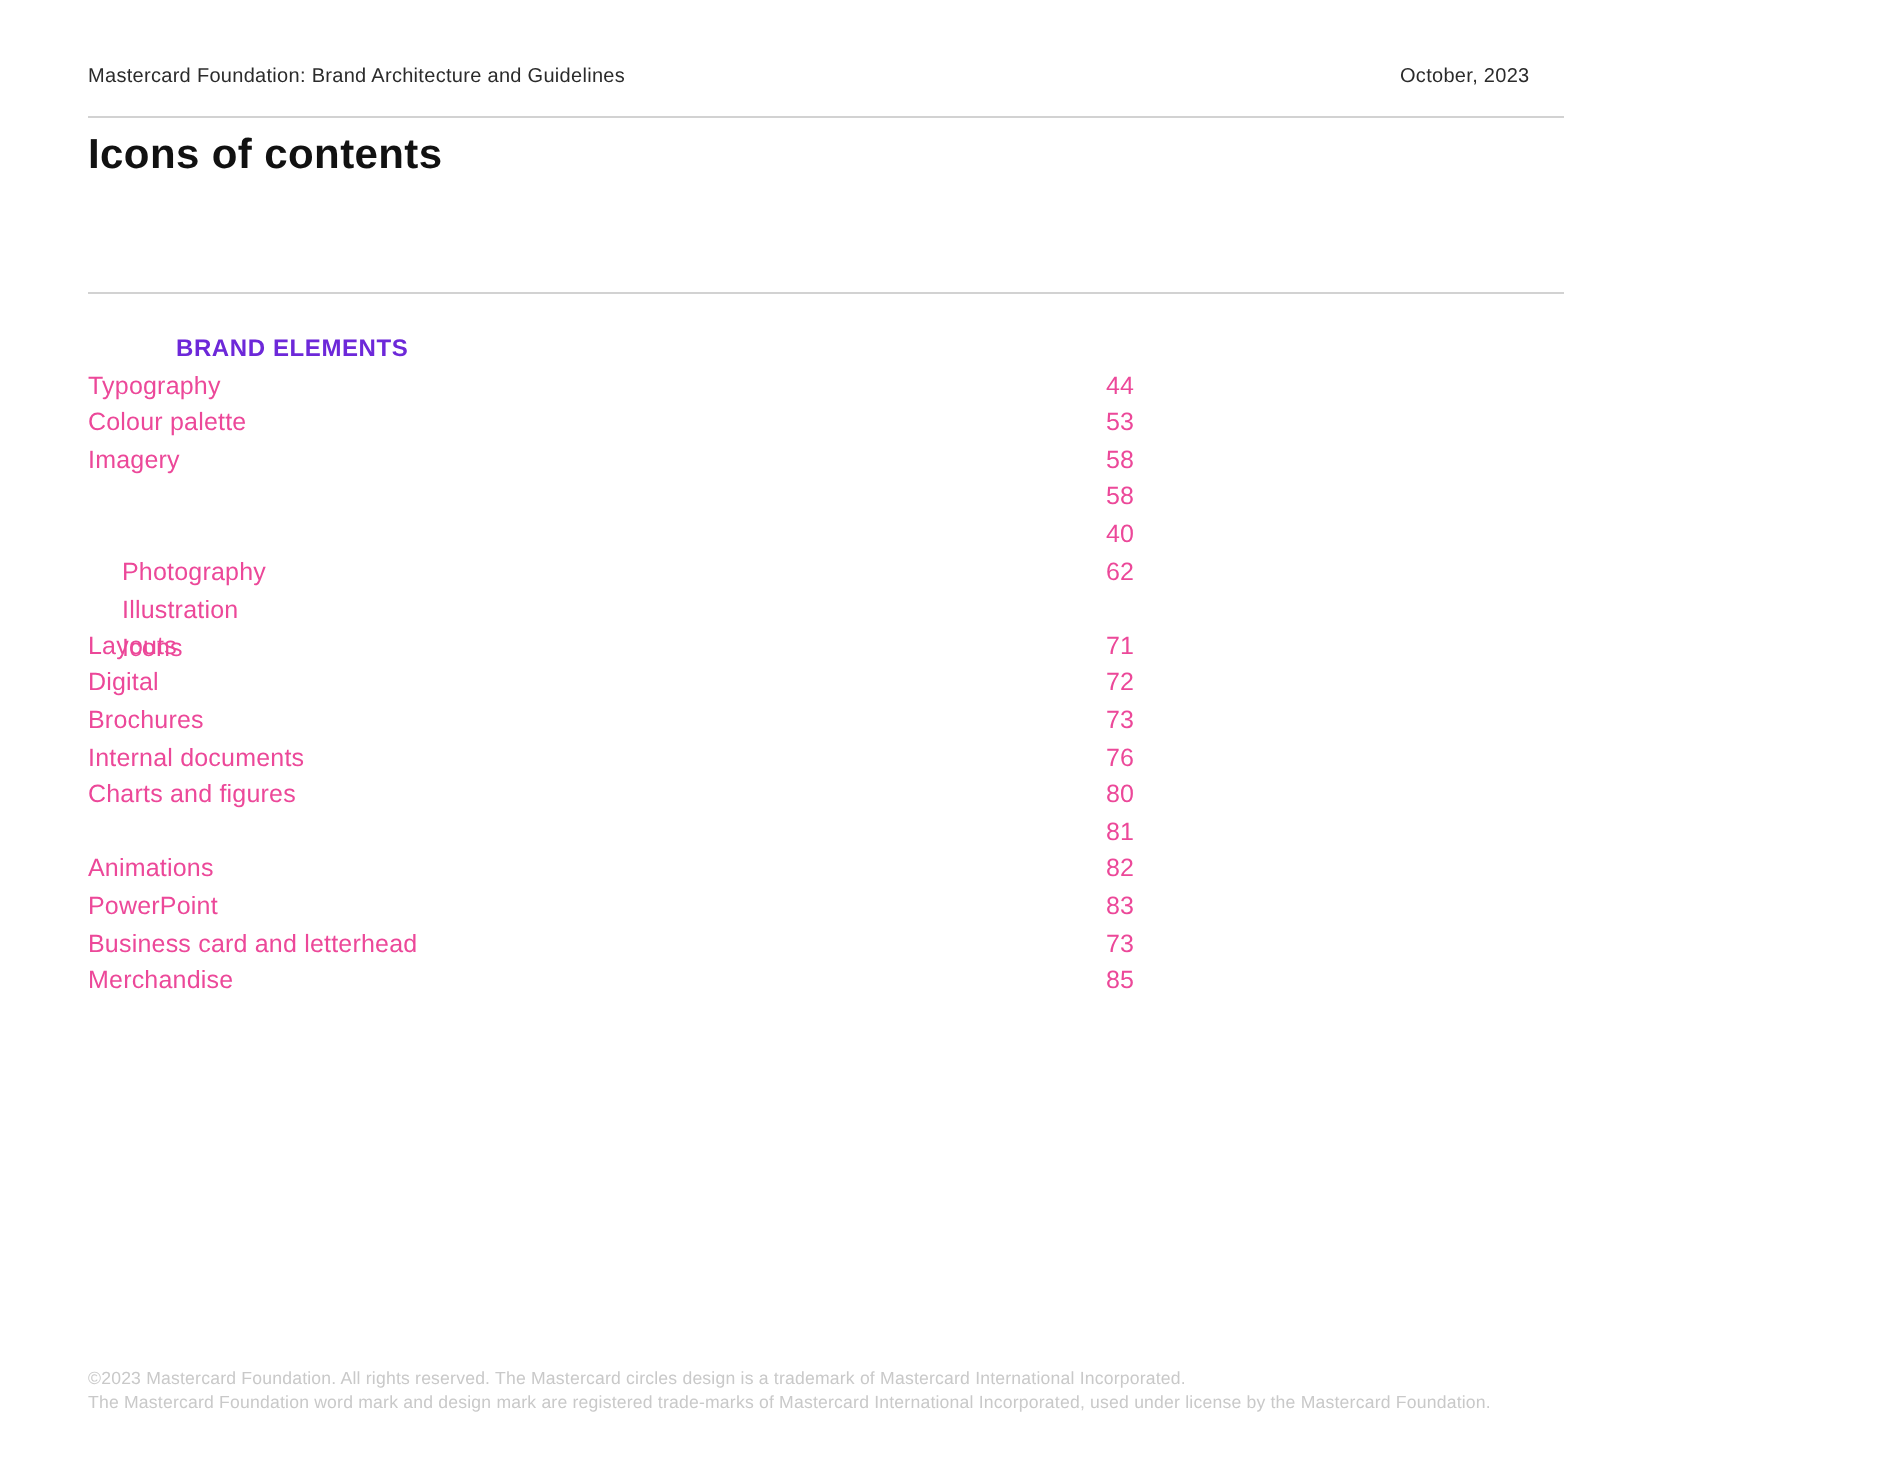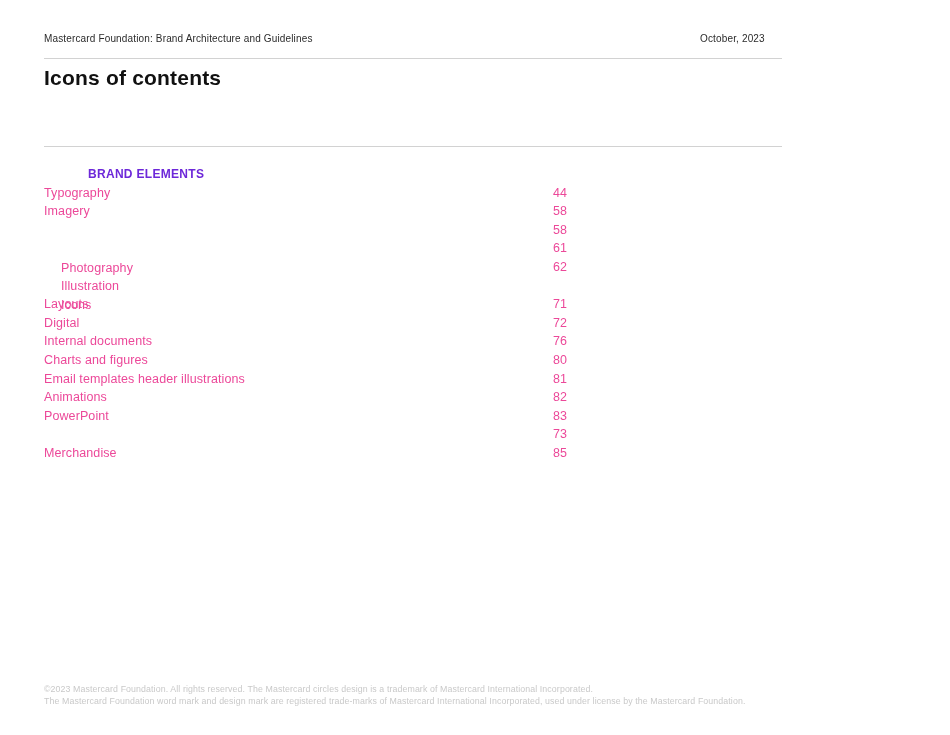--- a/index.html
+++ b/index.html
@@ -116,68 +116,76 @@
   <div class="toc">
 
     <div class="toc-section">
       <div class="section-heading">BRAND ELEMENTS</div>
 
       <div class="toc-row">
         <span class="toc-label">Typography</span>
         <span class="toc-page">44</span>
       </div>
       <div class="toc-row">
+        <span class="toc-label">Colour palette</span>
+        <span class="toc-page">53</span>
+      </div>
+      <div class="toc-row">
         <span class="toc-label">Imagery</span>
         <span class="toc-page">58</span>
       </div>
       <div class="toc-row indent">
         <span class="toc-label">Photography</span>
         <span class="toc-page">58</span>
       </div>
       <div class="toc-row indent">
         <span class="toc-label">Illustration</span>
-        <span class="toc-page">61</span>
+        <span class="toc-page">40</span>
       </div>
       <div class="toc-row indent">
         <span class="toc-label">Icons</span>
         <span class="toc-page">62</span>
       </div>
     </div>
 
     <div class="toc-section">
 
       <div class="toc-row">
         <span class="toc-label">Layouts</span>
         <span class="toc-page">71</span>
       </div>
       <div class="toc-row">
         <span class="toc-label">Digital</span>
         <span class="toc-page">72</span>
       </div>
       <div class="toc-row">
+        <span class="toc-label">Brochures</span>
+        <span class="toc-page">73</span>
+      </div>
+      <div class="toc-row">
         <span class="toc-label">Internal documents</span>
         <span class="toc-page">76</span>
       </div>
       <div class="toc-row">
         <span class="toc-label">Charts and figures</span>
         <span class="toc-page">80</span>
       </div>
       <div class="toc-row">
-        <span class="toc-label">Email templates header illustrations</span>
         <span class="toc-page">81</span>
       </div>
       <div class="toc-row">
         <span class="toc-label">Animations</span>
         <span class="toc-page">82</span>
       </div>
       <div class="toc-row">
         <span class="toc-label">PowerPoint</span>
         <span class="toc-page">83</span>
       </div>
       <div class="toc-row">
+        <span class="toc-label">Business card and letterhead</span>
         <span class="toc-page">73</span>
       </div>
       <div class="toc-row">
         <span class="toc-label">Merchandise</span>
         <span class="toc-page">85</span>
       </div>
     </div>
 
   </div>
 

